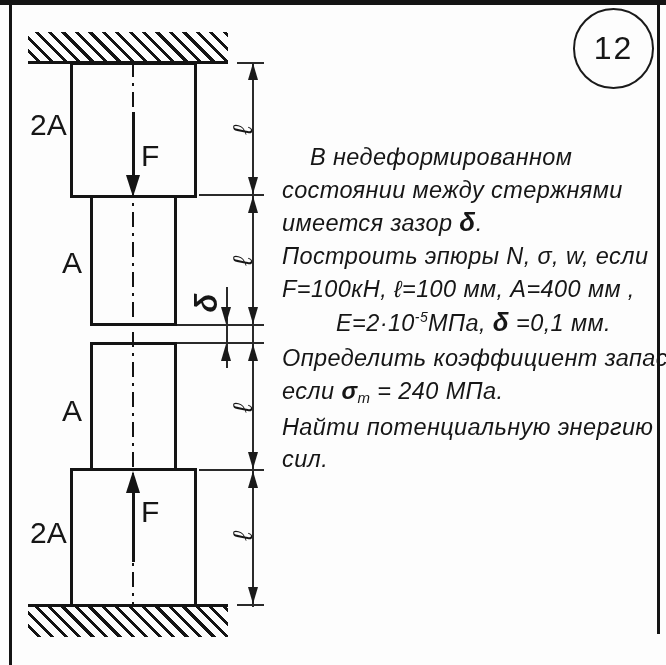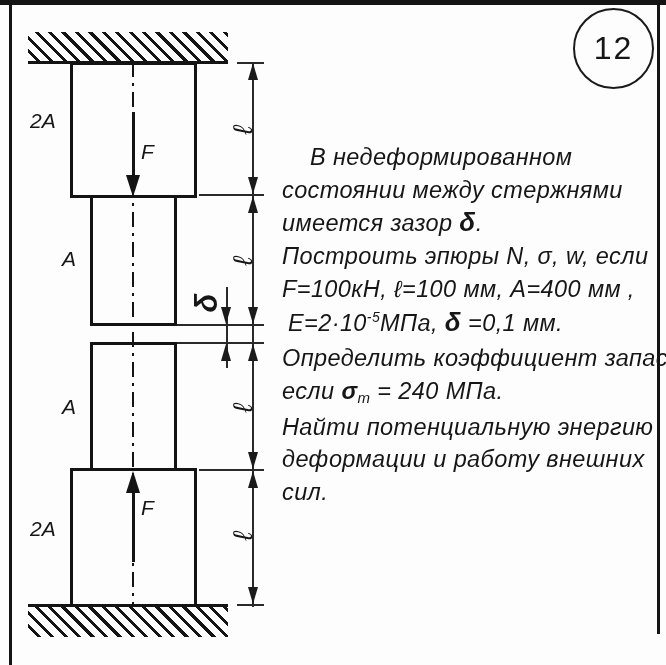--- a/index.html
+++ b/index.html
@@ -50,37 +50,37 @@
   .ext2{left:199px;top:194px;width:65px;}
   .ext3{left:177px;top:324px;width:87px;}
   .ext4{left:177px;top:342px;width:87px;}
   .ext5{left:199px;top:469px;width:65px;}
   .ext6{left:237px;top:604px;width:27px;}
   .ah{width:0;height:0;border-left:5px solid transparent;border-right:5px solid transparent;}
   .ah-up{border-bottom:17px solid #1a1a1a;}
   .ah-down{border-top:17px solid #1a1a1a;}
   .mx{left:248px;} .dx{left:221px;}
   
-  .dlabel{font-style:italic;font-size:21px;line-height:1;}
+  .dlabel{font-size:30px;line-height:1;}
   .lab-2a-top{left:30px;top:110px;}
   .lab-a-upper{left:62px;top:248px;}
   .lab-a-lower{left:62px;top:396px;}
   .lab-2a-bottom{left:30px;top:518px;}
   .lab-f-top{left:141px;top:141px;}
   .lab-f-bottom{left:141px;top:497px;}
   .rot{transform:rotate(-90deg);display:flex;align-items:center;justify-content:center;}
   .ell{width:34px;height:34px;font-size:27px;font-style:italic;}
   .ell1{left:226px;top:113px;} .ell2{left:226px;top:244px;}
   .ell3{left:226px;top:391px;} .ell4{left:226px;top:519px;}
   .lab-delta{left:189px;top:285px;width:36px;height:36px;font-size:31px;font-weight:700;font-style:italic;}
   
   .textblock{left:282px;top:141px;width:372px;font-style:italic;font-size:23.5px;
     letter-spacing:.4px;line-height:32.7px;white-space:nowrap;}
   .indent1{padding-left:28px;}
-  .indent-small{padding-left:6px;}
+  .indent-small{padding-left:6px;margin-left:48px;}
   .bdelta{font-weight:700;font-size:26px;}
   .bsigma{font-weight:700;}
   .sup{font-size:14px;position:relative;top:-9px;}
   .sub{font-size:15px;position:relative;top:4px;}
 </style>
 </head>
 <body>
 
 <div id="canvas">
 
@@ -144,17 +144,16 @@
   <div class="abs textblock">
     <div class="indent1">В недеформированном</div>
     <div>состоянии  между стержнями</div>
     <div><span>имеется зазор </span><span class="bdelta">δ</span><span>.</span></div>
     <div>Построить эпюры N, σ, w, если</div>
     <div>F=100кН, ℓ=100 мм, А=400 мм ,</div>
     <div class="indent-small"><span>Е=2·10</span><span class="sup">-5</span><span>МПа, </span><span class="bdelta">δ</span><span> =0,1 мм.</span></div>
     <div>Определить коэффициент запаса</div>
     <div><span>если </span><span class="bsigma">σ</span><span class="sub">т</span><span> = 240 МПа.</span></div>
     <div>Найти потенциальную энергию</div>
-    <div>деформации и работу внешних</div>
     <div>сил.</div>
   </div>
 
 </div>
 
 </body></html>

